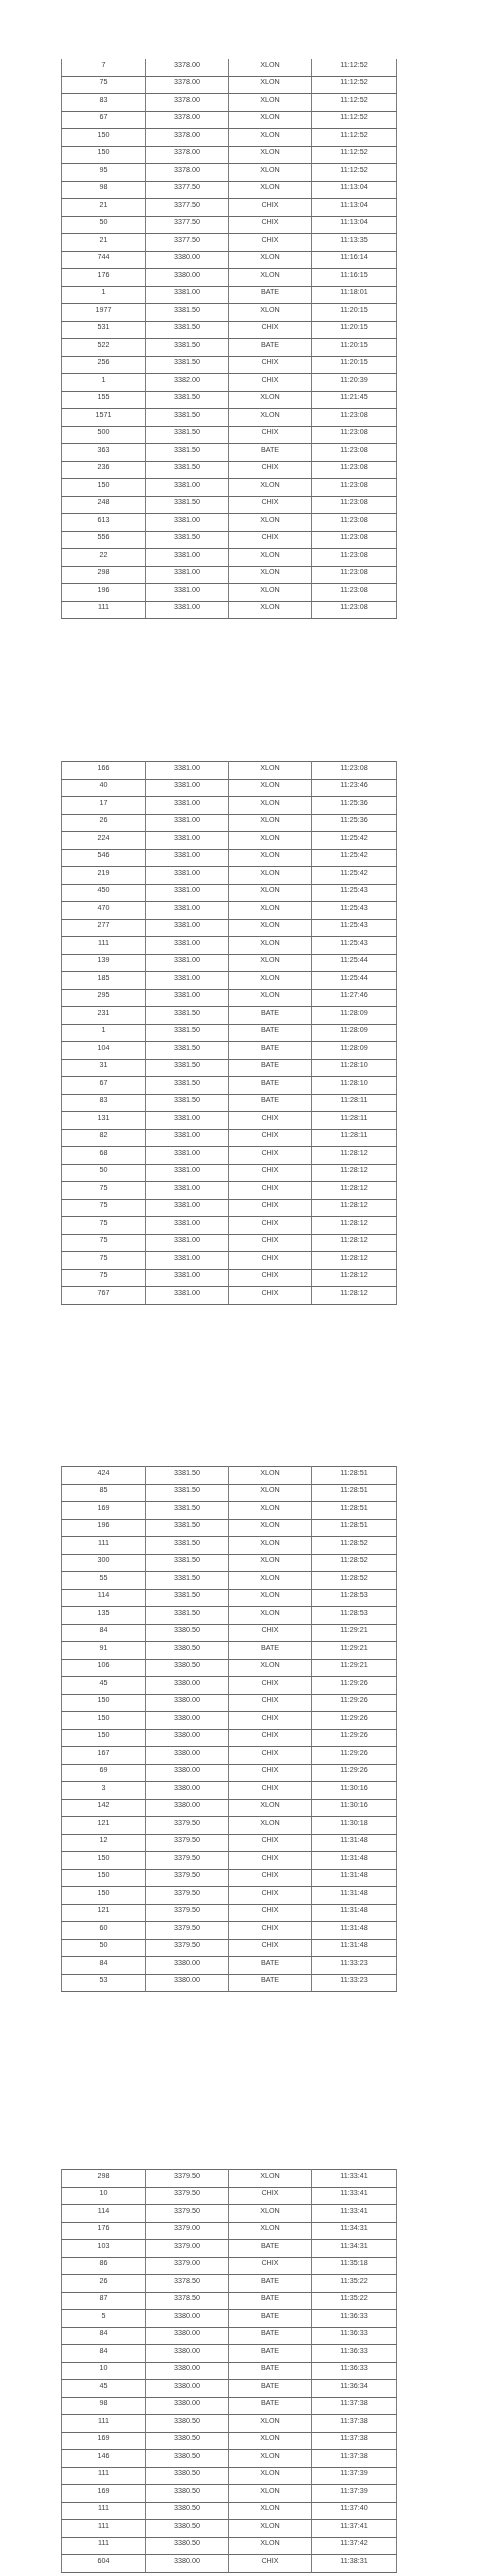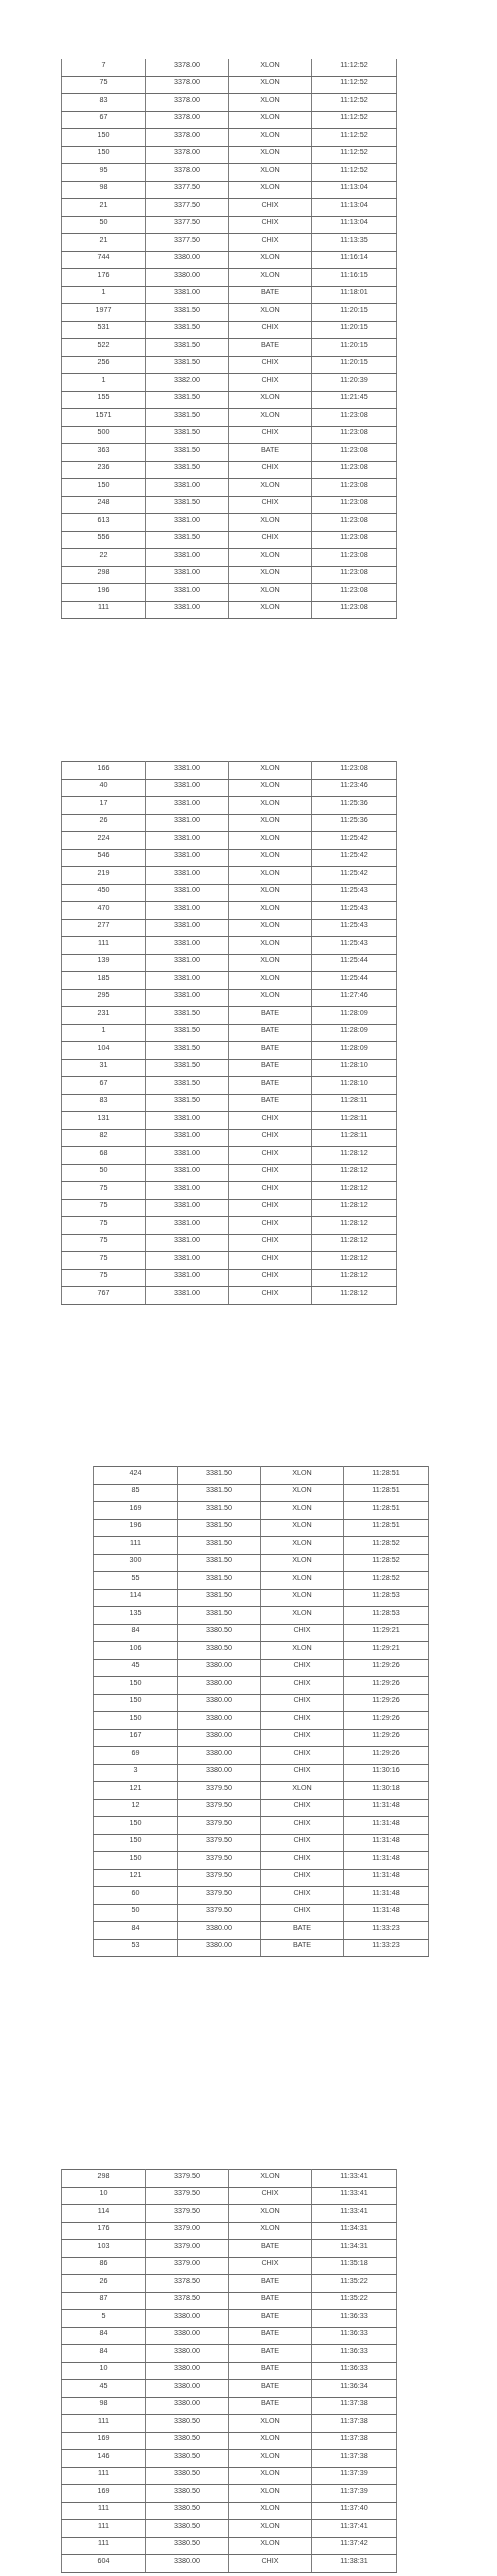--- a/index.html
+++ b/index.html
@@ -19,21 +19,21 @@
     left: 61px;
     width: 335px;
     border-collapse: collapse;
     table-layout: fixed;
     border-bottom: 1.5px solid var(--line-color, #6a6a6a);
   }
   table.trades.continued { border-top: none; }
   table.trades:not(.continued) { border-top: 1px solid var(--line-color, #6a6a6a); }
   #page-table-0 { top: 59px; }
   #page-table-1 { top: 761px; }
-  #page-table-2 { top: 1466px; margin-left: 32px; }
+  #page-table-2 { top: 1466px; }
   #page-table-3 { top: 2169px; }
   table.trades td {
     height: 15px;              
     padding: 1.5px 0 0 0;
     vertical-align: top;
     text-align: center;
     font-size: 7.2px;
     line-height: 8.8px;
     color: var(--text-color, #3c3c3c);
     border-bottom: 1px solid var(--line-color, #6a6a6a);
@@ -515,20 +515,26 @@
           <td>XLON</td>
           <td>11:28:53</td>
         </tr>
         <tr>
           <td>84</td>
           <td>3380.50</td>
           <td>CHIX</td>
           <td>11:29:21</td>
         </tr>
         <tr>
+          <td>91</td>
+          <td>3380.50</td>
+          <td>BATE</td>
+          <td>11:29:21</td>
+        </tr>
+        <tr>
           <td>106</td>
           <td>3380.50</td>
           <td>XLON</td>
           <td>11:29:21</td>
         </tr>
         <tr>
           <td>45</td>
           <td>3380.00</td>
           <td>CHIX</td>
           <td>11:29:26</td>
@@ -560,20 +566,26 @@
         <tr>
           <td>69</td>
           <td>3380.00</td>
           <td>CHIX</td>
           <td>11:29:26</td>
         </tr>
         <tr>
           <td>3</td>
           <td>3380.00</td>
           <td>CHIX</td>
+          <td>11:30:16</td>
+        </tr>
+        <tr>
+          <td>142</td>
+          <td>3380.00</td>
+          <td>XLON</td>
           <td>11:30:16</td>
         </tr>
         <tr>
           <td>121</td>
           <td>3379.50</td>
           <td>XLON</td>
           <td>11:30:18</td>
         </tr>
         <tr>
           <td>12</td>

